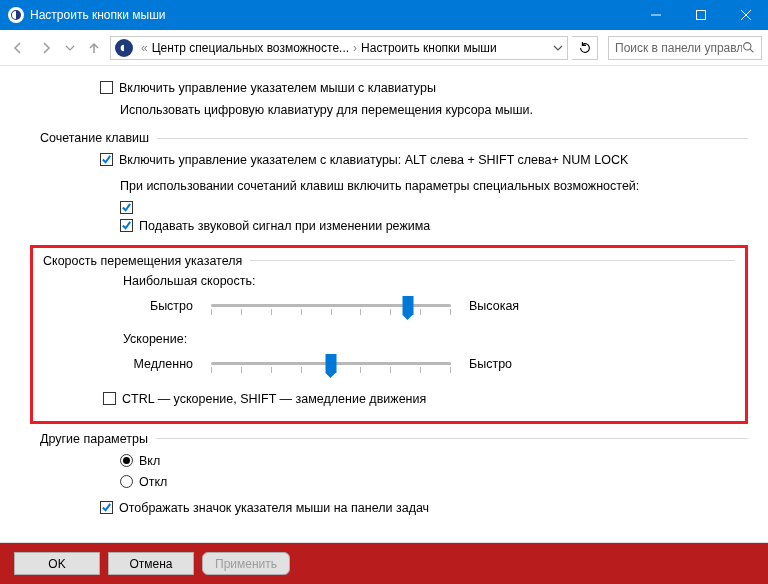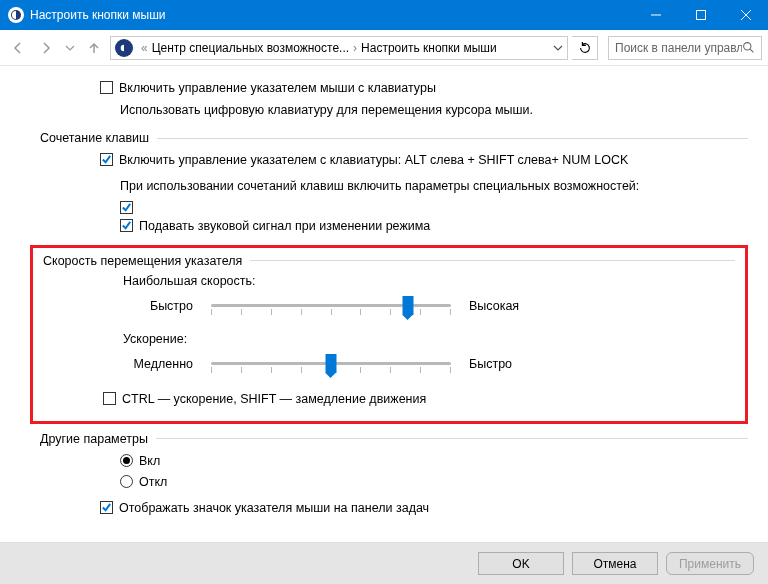--- a/index.html
+++ b/index.html
@@ -57,21 +57,21 @@
   .slider-side { width: 70px; text-align: right; }
   .slider-side.r { text-align: left; }
   .slider-track-wrap { position: relative; width: 240px; height: 24px; }
   .track { position: absolute; top: 10px; left: 0; right: 0; height: 3px; background: #b8b8b8; border-radius: 2px; }
   .ticks { position: absolute; top: 15px; left: 0; right: 0; height: 6px; display: flex; justify-content: space-between; }
   .ticks i { width: 1px; height: 6px; background: #b8b8b8; }
   .thumb { position: absolute; top: 2px; width: 11px; height: 19px; background: #0078d7; transform: translateX(-50%); }
   .thumb::after { content: ""; position: absolute; bottom: -5px; left: 0; border-left: 5.5px solid transparent; border-right: 5.5px solid transparent; border-top: 5px solid #0078d7; }
 
   
-  .footer { position: absolute; bottom: 0; left: 0; right: 0; height: 42px; background: #e5e5e5; border-top: 1px solid #ddd; display: flex; align-items: center; justify-content: flex-end; padding: 16px 14px; gap: 8px; }
+  .footer { position: absolute; bottom: 0; left: 0; right: 0; height: 42px; background: #b91c1c; border-top: 1px solid #ddd; display: flex; align-items: center; padding: 16px 14px; gap: 8px; }
   .btn { min-width: 86px; height: 23px; border: 1px solid #adadad; background: #e1e1e1; font-size: 12px; display: flex; align-items: center; justify-content: center; padding: 0 12px; }
   .btn.disabled { color: #9d9d9d; border-radius: 6px; }
 </style>
 </head>
 <body>
 
 <div class="titlebar">
   <div class="icon">
     <svg viewBox="0 0 24 24">
         <circle cx="12" cy="12" r="10" fill="#1f3a7a"></circle>

